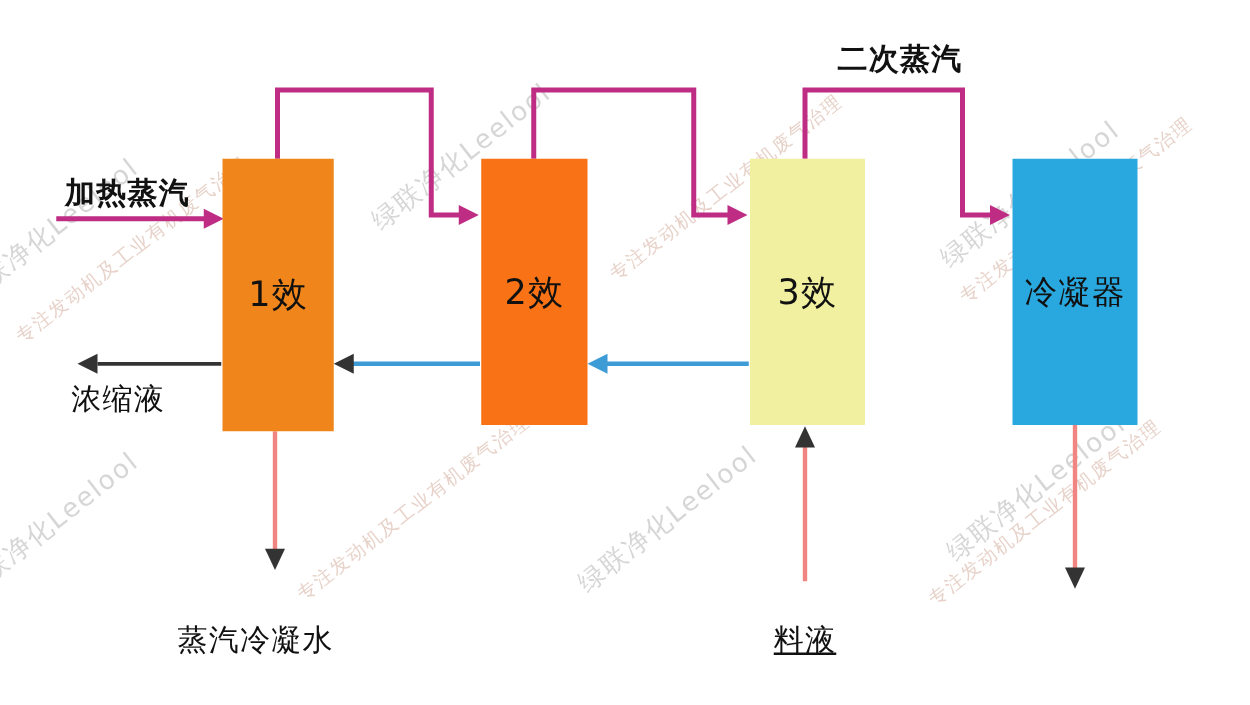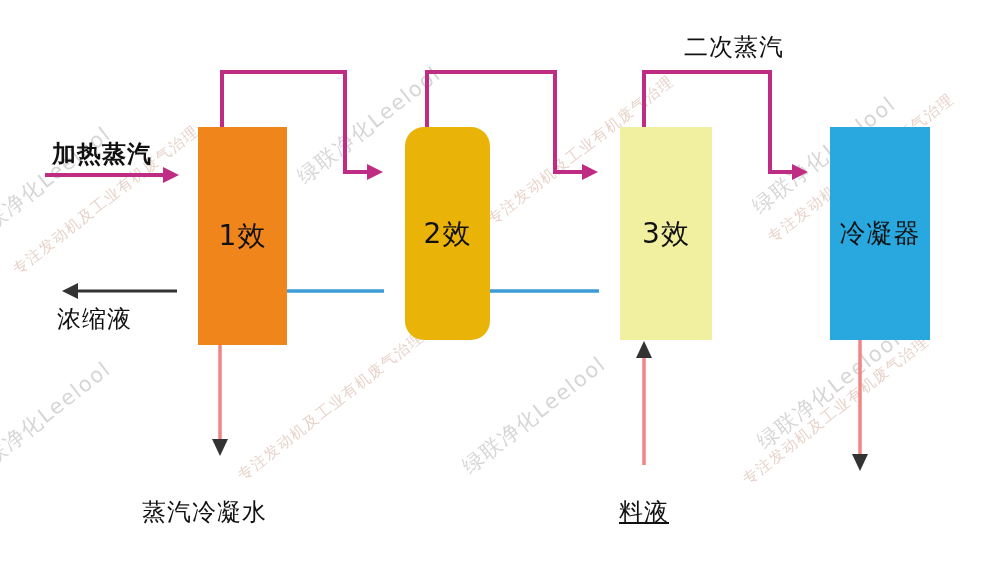--- a/index.html
+++ b/index.html
@@ -17,21 +17,21 @@
   .wm.gray { color:#d6d6d6; font-size:21px; letter-spacing:1.5px; }
   .wm.pink { color:#e7d2c9; font-size:15px; letter-spacing:1.5px; }
 
   
   svg.lines { position:absolute; left:0; top:0; z-index:2; }
 
   
   .box {
     position:absolute; z-index:3;
     display:flex; align-items:center; justify-content:center;
-    font-size:28px; color:#111; margin-left:20px;
+    font-size:28px; color:#111; 
   }
   .box span { letter-spacing:1px; }
 
   
   .lbl {
     position:absolute; z-index:4; white-space:nowrap;
     font-size:24px; color:#111; letter-spacing:1px;
   }
 </style>
 </head>
@@ -103,31 +103,31 @@
     <g>
       <path d="M860 340 V455" fill="none" stroke-width="3.5" stroke="#F08582"></path>
       <polygon points="860,471 852,454 868,454" fill="#333333"></polygon>
     </g>
   </svg>
 
   <div class="box" style="left: 178px; top: 127px; width: 89px; height: 218px; background-color: rgb(240, 134, 27);">
     <span>1效</span>
   </div>
 
-  <div class="box" style="left: 385px; top: 127px; width: 85px; height: 213px; background-color: #eab308; border-radius: 19px;">
+  <div class="box" style="left: 385px; top: 127px; width: 85px; height: 213px; background-color: #f97316;">
     <span>2效</span>
   </div>
 
   <div class="box" style="left: 600px; top: 127px; width: 92px; height: 213px; background-color: rgb(241, 239, 160);">
     <span>3效</span>
   </div>
 
   <div class="box" style="left: 810px; top: 127px; width: 100px; height: 213px; font-size: 26px; background-color: rgb(41, 168, 223);">
     <span>冷凝器</span>
   </div>
 
   <div class="lbl" style="left:52px;top:138px;font-weight:bold;">加热蒸汽</div>
-  <div class="lbl" style="left:684px;top:31px;">二次蒸汽</div>
+  <div class="lbl" style="left:670px;top:31px;font-weight:bold;">二次蒸汽</div>
   <div class="lbl" style="left:142px;top:496px;">蒸汽冷凝水</div>
   <div class="lbl" style="left:57px;top:303px;">浓缩液</div>
   <div class="lbl" style="left:619px;top:496px;text-decoration:underline;">料液</div>
 
 </div>
 
 </body></html>

